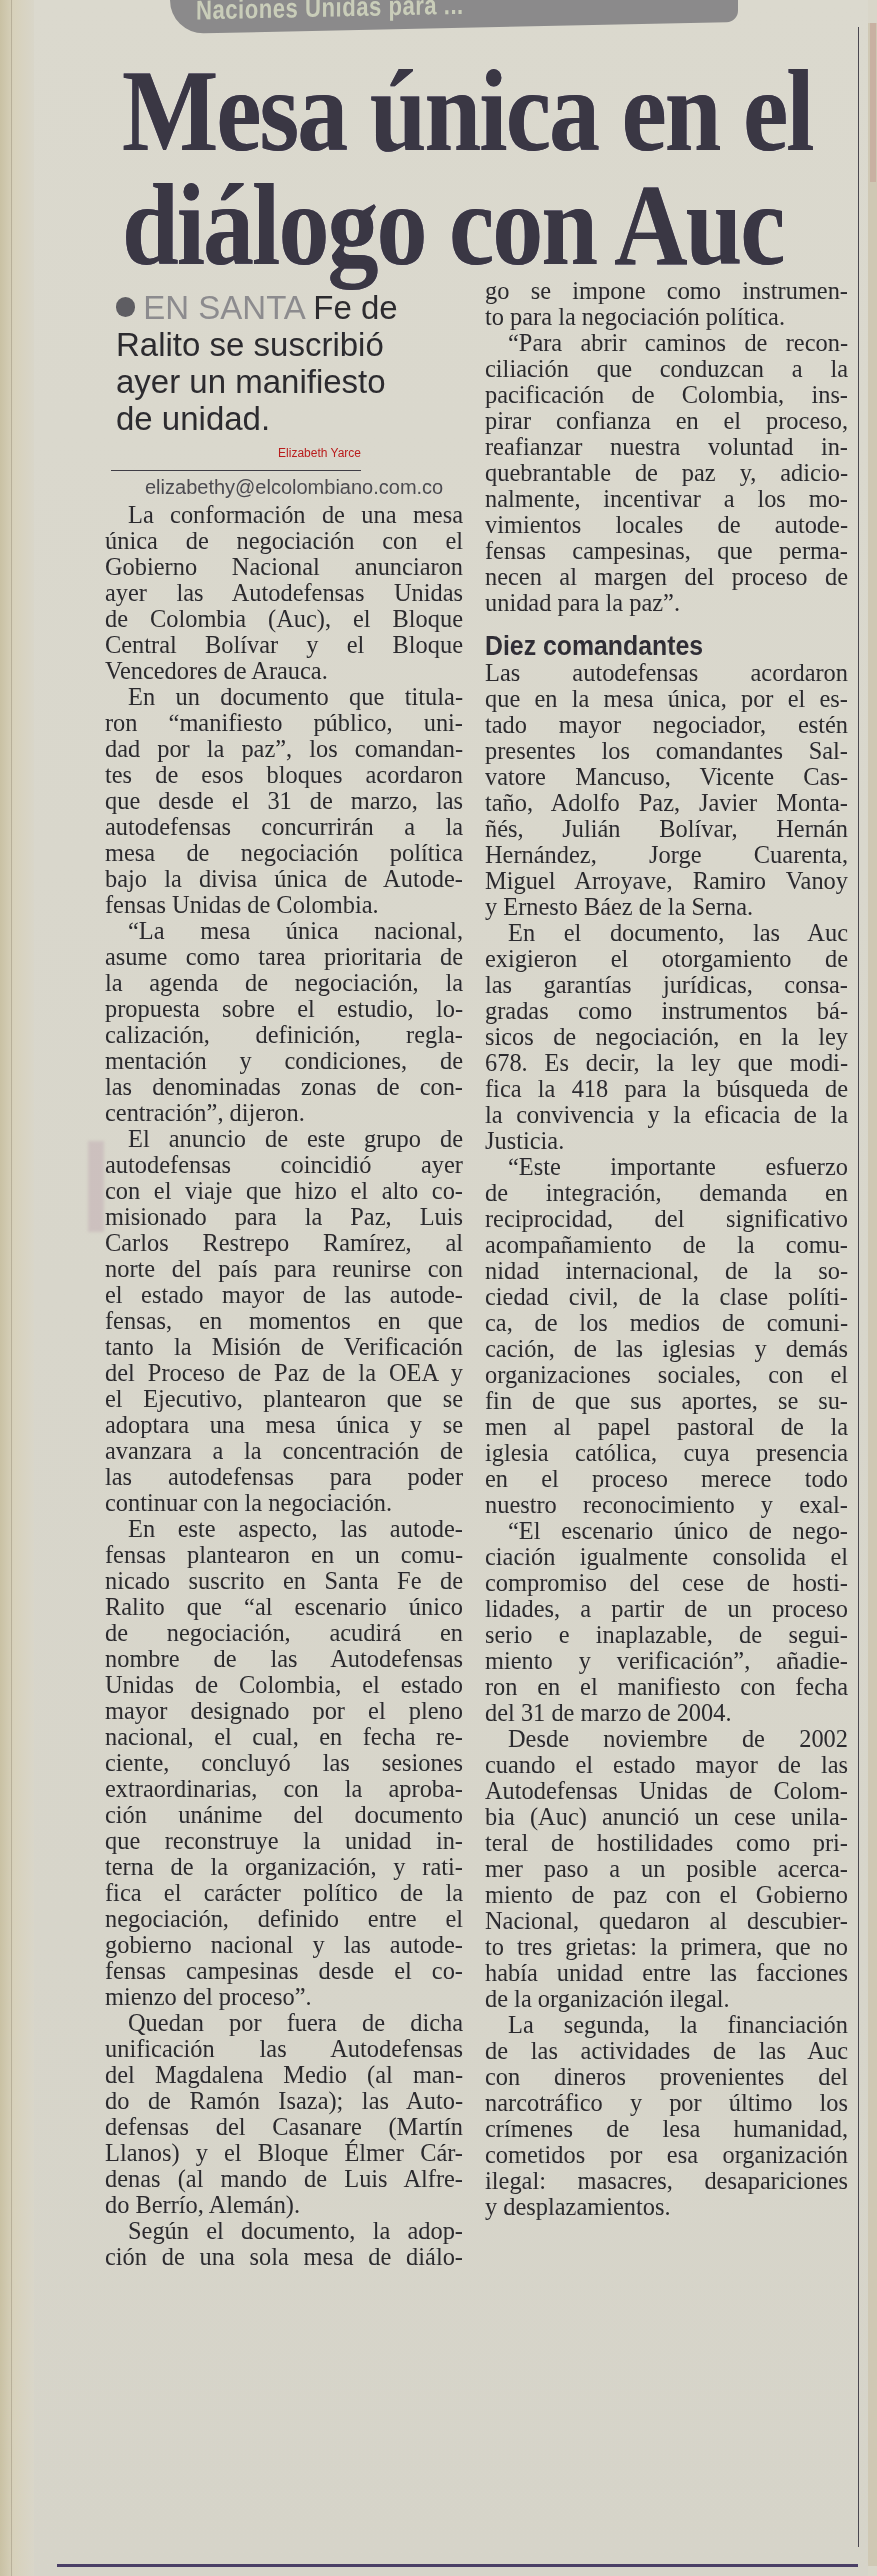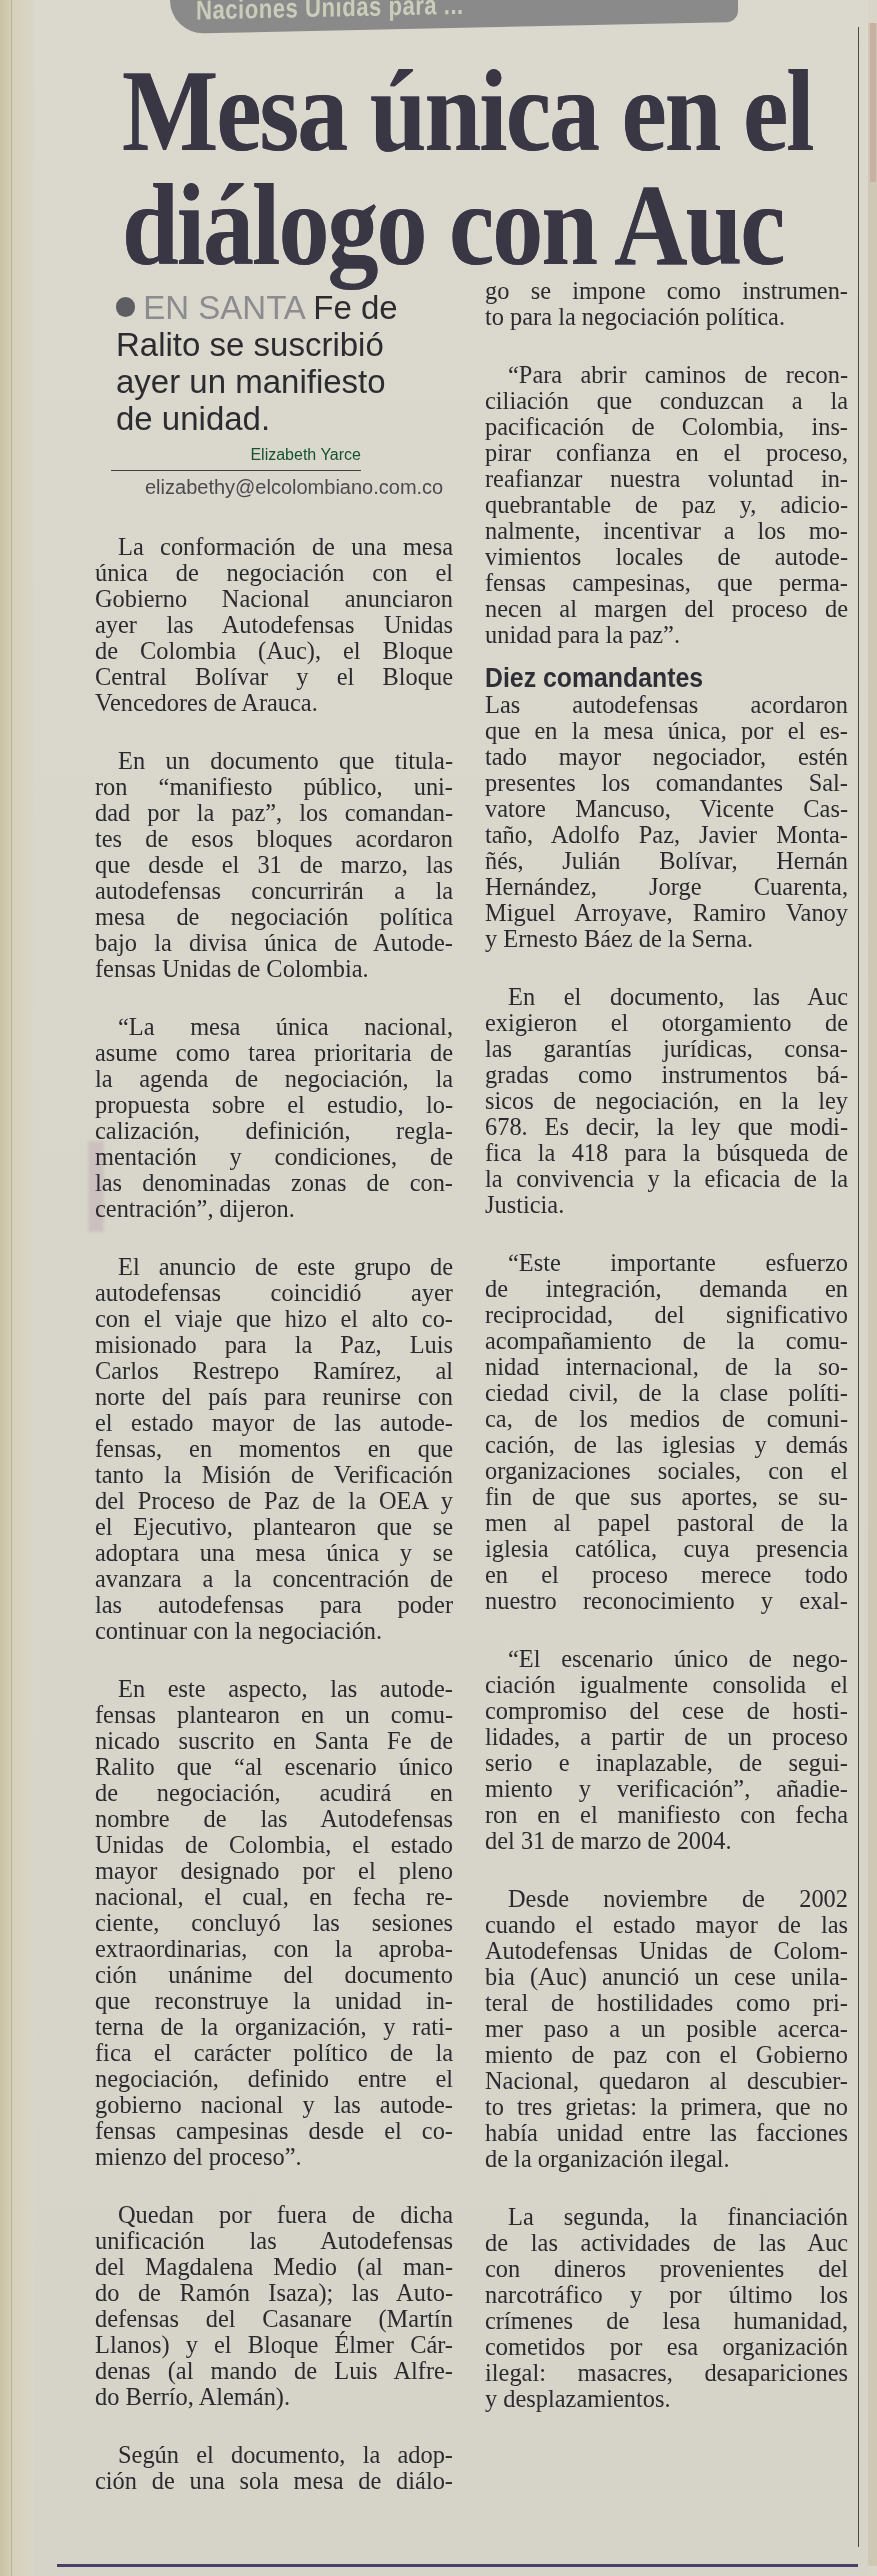--- a/index.html
+++ b/index.html
@@ -48,36 +48,36 @@
   .deck {
     position:absolute; left:116px; top:289px; width:341px;
     font-family:Liberation Sans, sans-serif;
     font-size:33px; line-height:37px; color:#2c2b2f;
   }
   .deck .bullet { display:inline-block; width:19.3px; height:19.3px; border-radius:50%; background:#5e5d62; vertical-align:middle; margin-right:8px; position:relative; top:-3.4px; }
   .deck .kicker { color:#8c8b8e; font-weight:normal; }
   .byline {
     position:absolute; left:108px; top:446px; width:253px; text-align:right;
     font-family:"Liberation Sans","DejaVu Sans",sans-serif;
-    font-size:16px; color:#14532d; padding-bottom:3.4px;
+    font-size:12px; color:#b91c1c; padding-bottom:3.4px;
     border-bottom:1.1px solid #3f3d45;
   }
   .byline-rule { position:absolute; left:111px; top:470px; width:250px; height:1.1px; background:#3f3d45; }
   .email {
     position:absolute; left:145px; top:476px; width:216px; text-align:right;
     font-family:"Liberation Sans","DejaVu Sans",sans-serif;
     font-size:20px; color:#4b4a50;
   }
   .col {
     position:absolute; font-size:24.4px; line-height:26px; color:#2b2a2e;
   }
   .col .ln { white-space:nowrap; text-align:justify; text-align-last:justify; display:block; height:26px; overflow:visible; }
   .col .ln.last { text-align-last:left; }
-  .col .ln.indent { padding-left:23px;margin-top:32px; }
-  .col-left { left:95px; top:502px; width:358px; }
+  .col .ln.indent { padding-left:23px; }
+  .col-left { left:105px; top:502px; width:358px; }
   .col-right { left:485px; top:278px; width:363px; }
   .subhead {
     display:block; height:34px;
     font-family:"Liberation Sans","DejaVu Sans",sans-serif; font-weight:bold;
     font-size:27px; line-height:35px; color:#2f2d35; margin-top:12.5px; margin-bottom:-2.3px;
     transform:scaleX(.92); transform-origin:left center;
   }
   .bottom-rule { position:absolute; left:57px; top:2564px; width:801px; height:2.8px; background:#4a3f66; }
   .stain { position:absolute; left:88px; top:1141px; width:16px; height:91px; background:#b79aa8; opacity:.35; filter:blur(1.7px); }
 </style>

